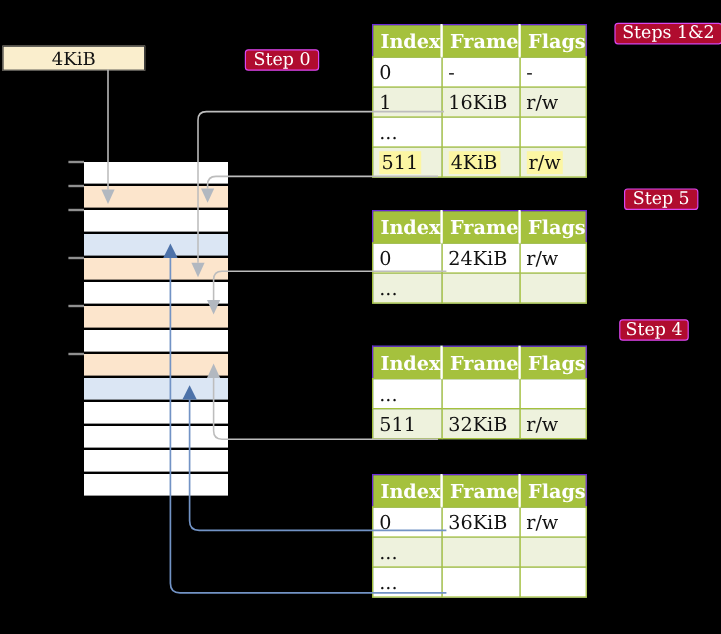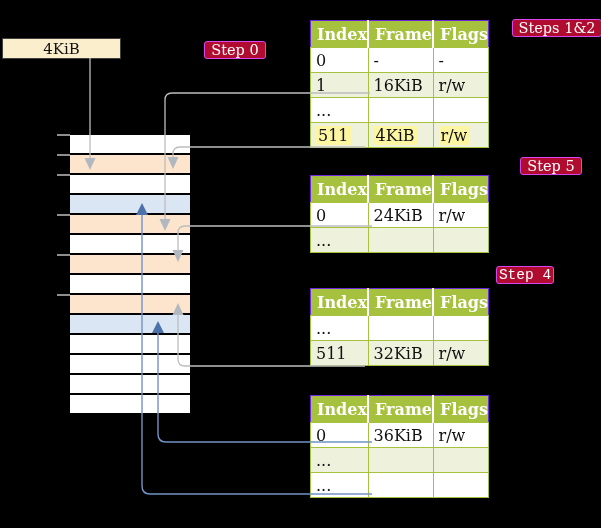--- a/index.html
+++ b/index.html
@@ -11,21 +11,21 @@
     background:#faeecd;border:1px solid #3f3f3f;display:flex;align-items:center;
     justify-content:center;font-size:15px;color:#111;}
 
   
   .steplabel{position:absolute;background:#b00c2f;border:1px solid #d946ef;
     border-radius:3px;color:#fff;font-size:14.5px;display:flex;align-items:center;
     justify-content:center;white-space:nowrap;text-align:right;}
   #lbl-step0 {left:188px;top:41px; width:60px;height:16px;margin-left:16px;}
   #lbl-steps12{left:512px;top:19px; width:88px;height:16px;}
   #lbl-step3 {left:520px;top:157px;width:60px;height:16px;}
-  #lbl-step4 {left:496px;top:266px;width:56px;height:16px;font-family:Liberation Mono, monospace;}
+  #lbl-step4 {left:516px;top:266px;width:56px;height:16px;}
 
   
   .mrow{position:absolute;left:70px;width:120px;height:20px;box-sizing:border-box;
     border-bottom:2px solid #000;}
   .white{background:#ffffff;}
   .peach{background:#fce5cc;}
   .blue {background:#dbe6f4;}
   .tick{position:absolute;left:57px;width:13px;height:2px;background:#8f8f8f;}
 
   

